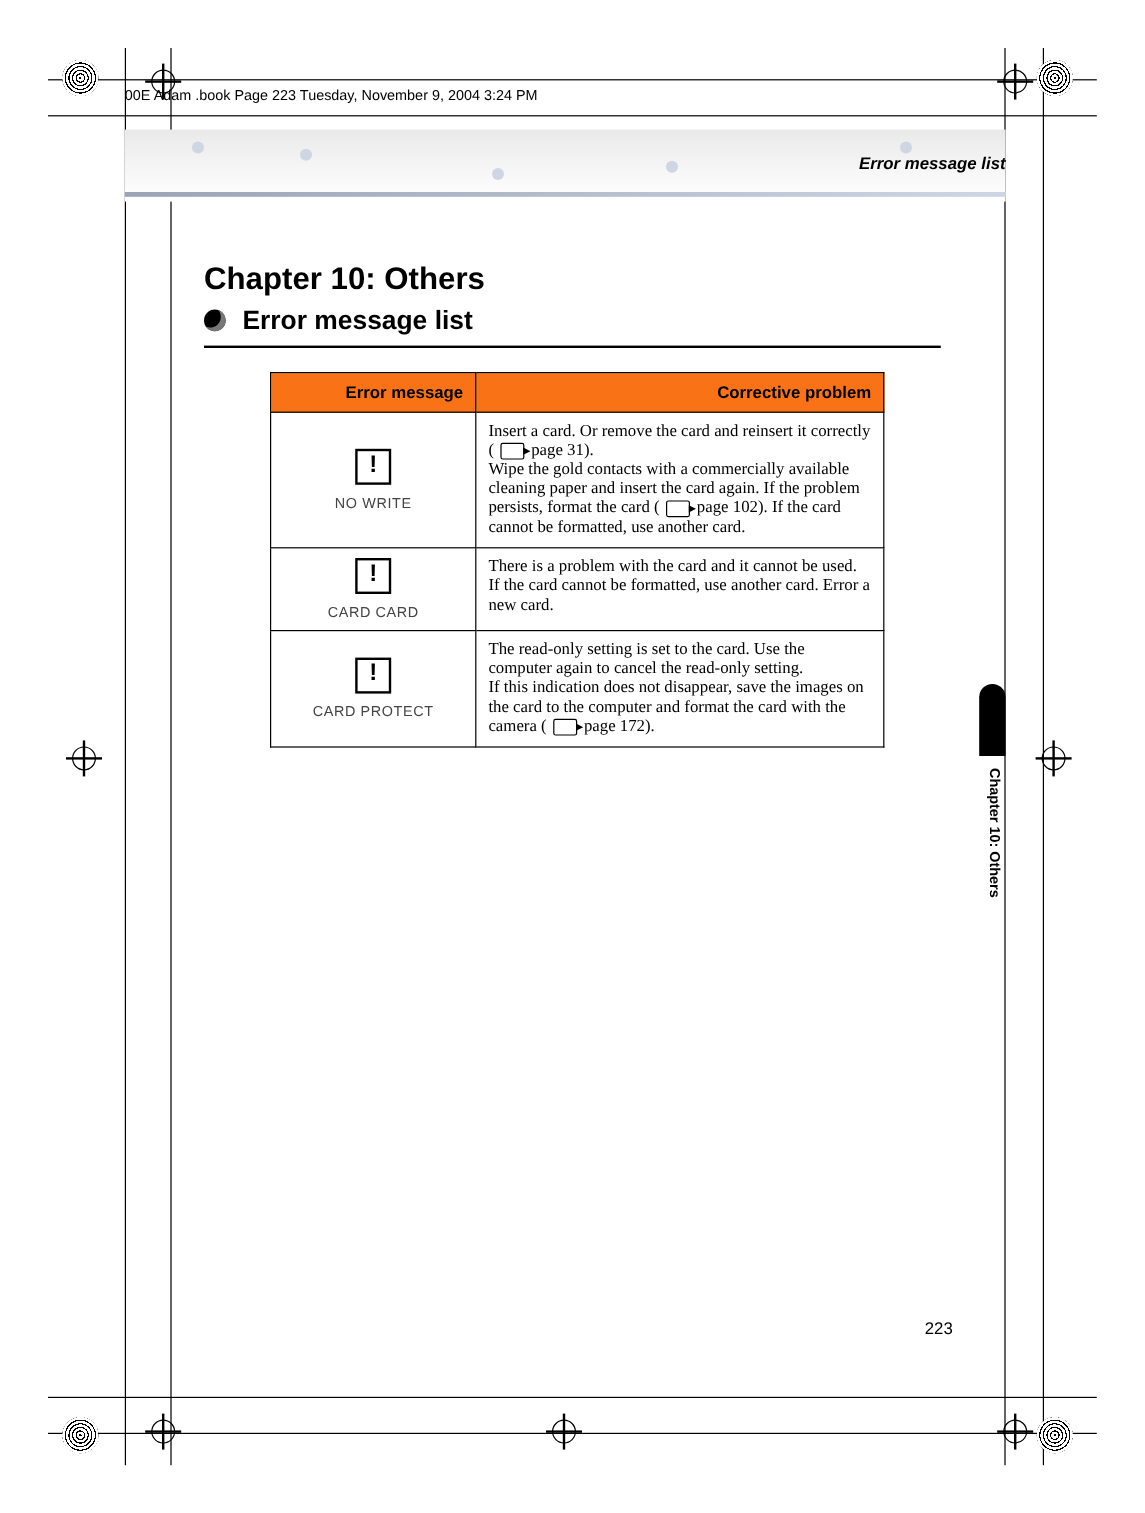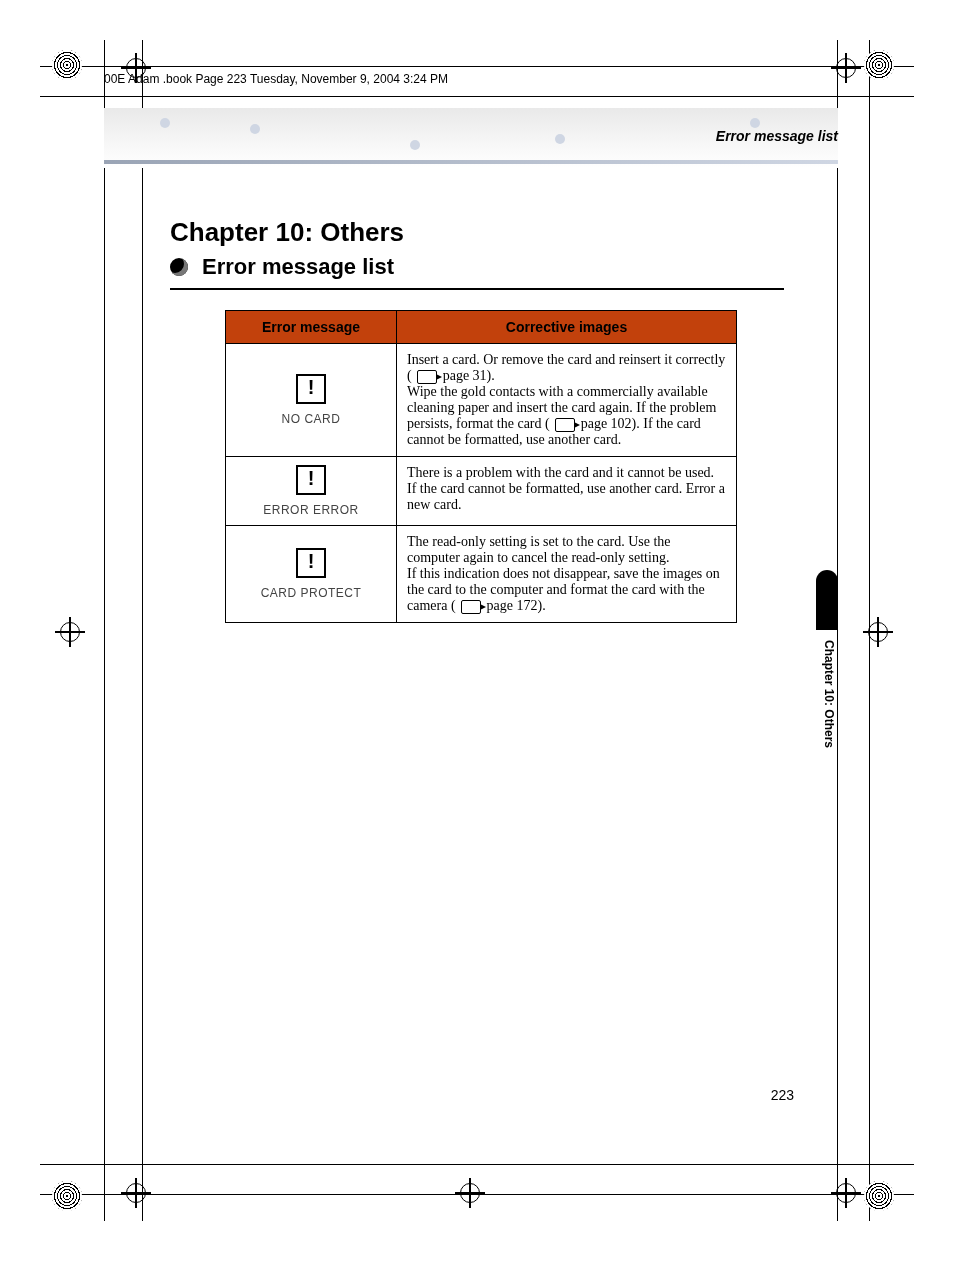--- a/index.html
+++ b/index.html
@@ -26,31 +26,31 @@
   
   .chapter-title{position:absolute;left:170px;top:200px;font:800 26px Arial,sans-serif}
   
   .sect-wrap{position:absolute;left:170px;top:254px;right:170px}
   .sect-bullet{display:inline-block;width:18px;height:18px;border-radius:50%;background:#000;vertical-align:middle;margin-right:10px;position:relative;box-shadow:inset -4px -3px 0 0 #777}
   .sect-title{font:800 22px Arial,sans-serif;vertical-align:middle}
   .sect-rule{height:2px;background:#000;margin-top:8px}
   
   .tbl{position:absolute;left:225px;top:310px;width:512px;border-collapse:collapse;font-size:14px}
   .tbl th,.tbl td{border:1px solid #000;padding:8px 10px;vertical-align:top}
-  .tbl th{background:#c2410c;font:700 14px Arial,sans-serif;text-align:center}
+  .tbl th{background:#f97316;font:700 14px Arial,sans-serif;text-align:right}
   .tbl td.msg{width:150px;text-align:center;vertical-align:middle}
   .warn-box{display:inline-block;width:26px;height:26px;border:2px solid #000;font:700 20px Arial;line-height:22px}
   .msg-label{display:block;margin-top:8px;font:400 12px Arial,sans-serif;letter-spacing:.5px;color:#444}
   .ref-icon{display:inline-block;width:18px;height:12px;border:1px solid #000;border-radius:2px;position:relative;vertical-align:middle;margin:0 2px}
   .ref-icon::after{content:"";position:absolute;right:-6px;top:3px;border-left:6px solid #000;border-top:3px solid transparent;border-bottom:3px solid transparent}
   
   .tab{position:absolute;right:116px;top:570px;width:22px;height:60px;background:#000;border-radius:11px 11px 0 0}
   .tab-text{position:absolute;right:118px;top:640px;font:700 12px Arial,sans-serif;writing-mode:vertical-rl}
   
-  .pgnum{position:absolute;right:160px;bottom:158px;font:400 14px Arial,sans-serif}
+  .pgnum{position:absolute;right:160px;bottom:146px;font:400 14px Arial,sans-serif}
 </style>
 </head>
 <body>
 
 <div class="page">
 
   <div class="hline" style="left:40px;right:40px;top:66px"></div>
   <div class="hline" style="left:40px;right:40px;top:96px"></div>
   <div class="hline" style="left:40px;right:40px;bottom:96px"></div>
   <div class="hline" style="left:40px;right:40px;bottom:66px"></div>
@@ -89,42 +89,42 @@
   <div class="sect-wrap">
     <span class="sect-bullet"></span>
     <span class="sect-title">Error message list</span>
     <div class="sect-rule"></div>
   </div>
 
   <table class="tbl">
     <thead>
       <tr>
         <th>Error message</th>
-        <th>Corrective images</th>
+        <th>Corrective problem</th>
       </tr>
     </thead>
     <tbody>
       <tr>
         <td class="msg">
           <span class="warn-box">!</span>
-          <span class="msg-label">NO CARD</span>
+          <span class="msg-label">NO WRITE</span>
         </td>
         <td>
           <span>Insert a card. Or remove the card and reinsert it correctly (</span>
           <span class="ref-icon"></span>
           <span> page 31).</span><br>
           <span>Wipe the gold contacts with a commercially available cleaning paper and insert the card again. If the problem persists, format the card (</span>
           <span class="ref-icon"></span>
           <span> page 102). If the card cannot be formatted, use another card.</span>
         </td>
       </tr>
       <tr>
         <td class="msg">
           <span class="warn-box">!</span>
-          <span class="msg-label">ERROR ERROR</span>
+          <span class="msg-label">CARD CARD</span>
         </td>
         <td>
           <span>There is a problem with the card and it cannot be used. If the card cannot be formatted, use another card. Error a new card.</span>
         </td>
       </tr>
       <tr>
         <td class="msg">
           <span class="warn-box">!</span>
           <span class="msg-label">CARD PROTECT</span>
         </td>

